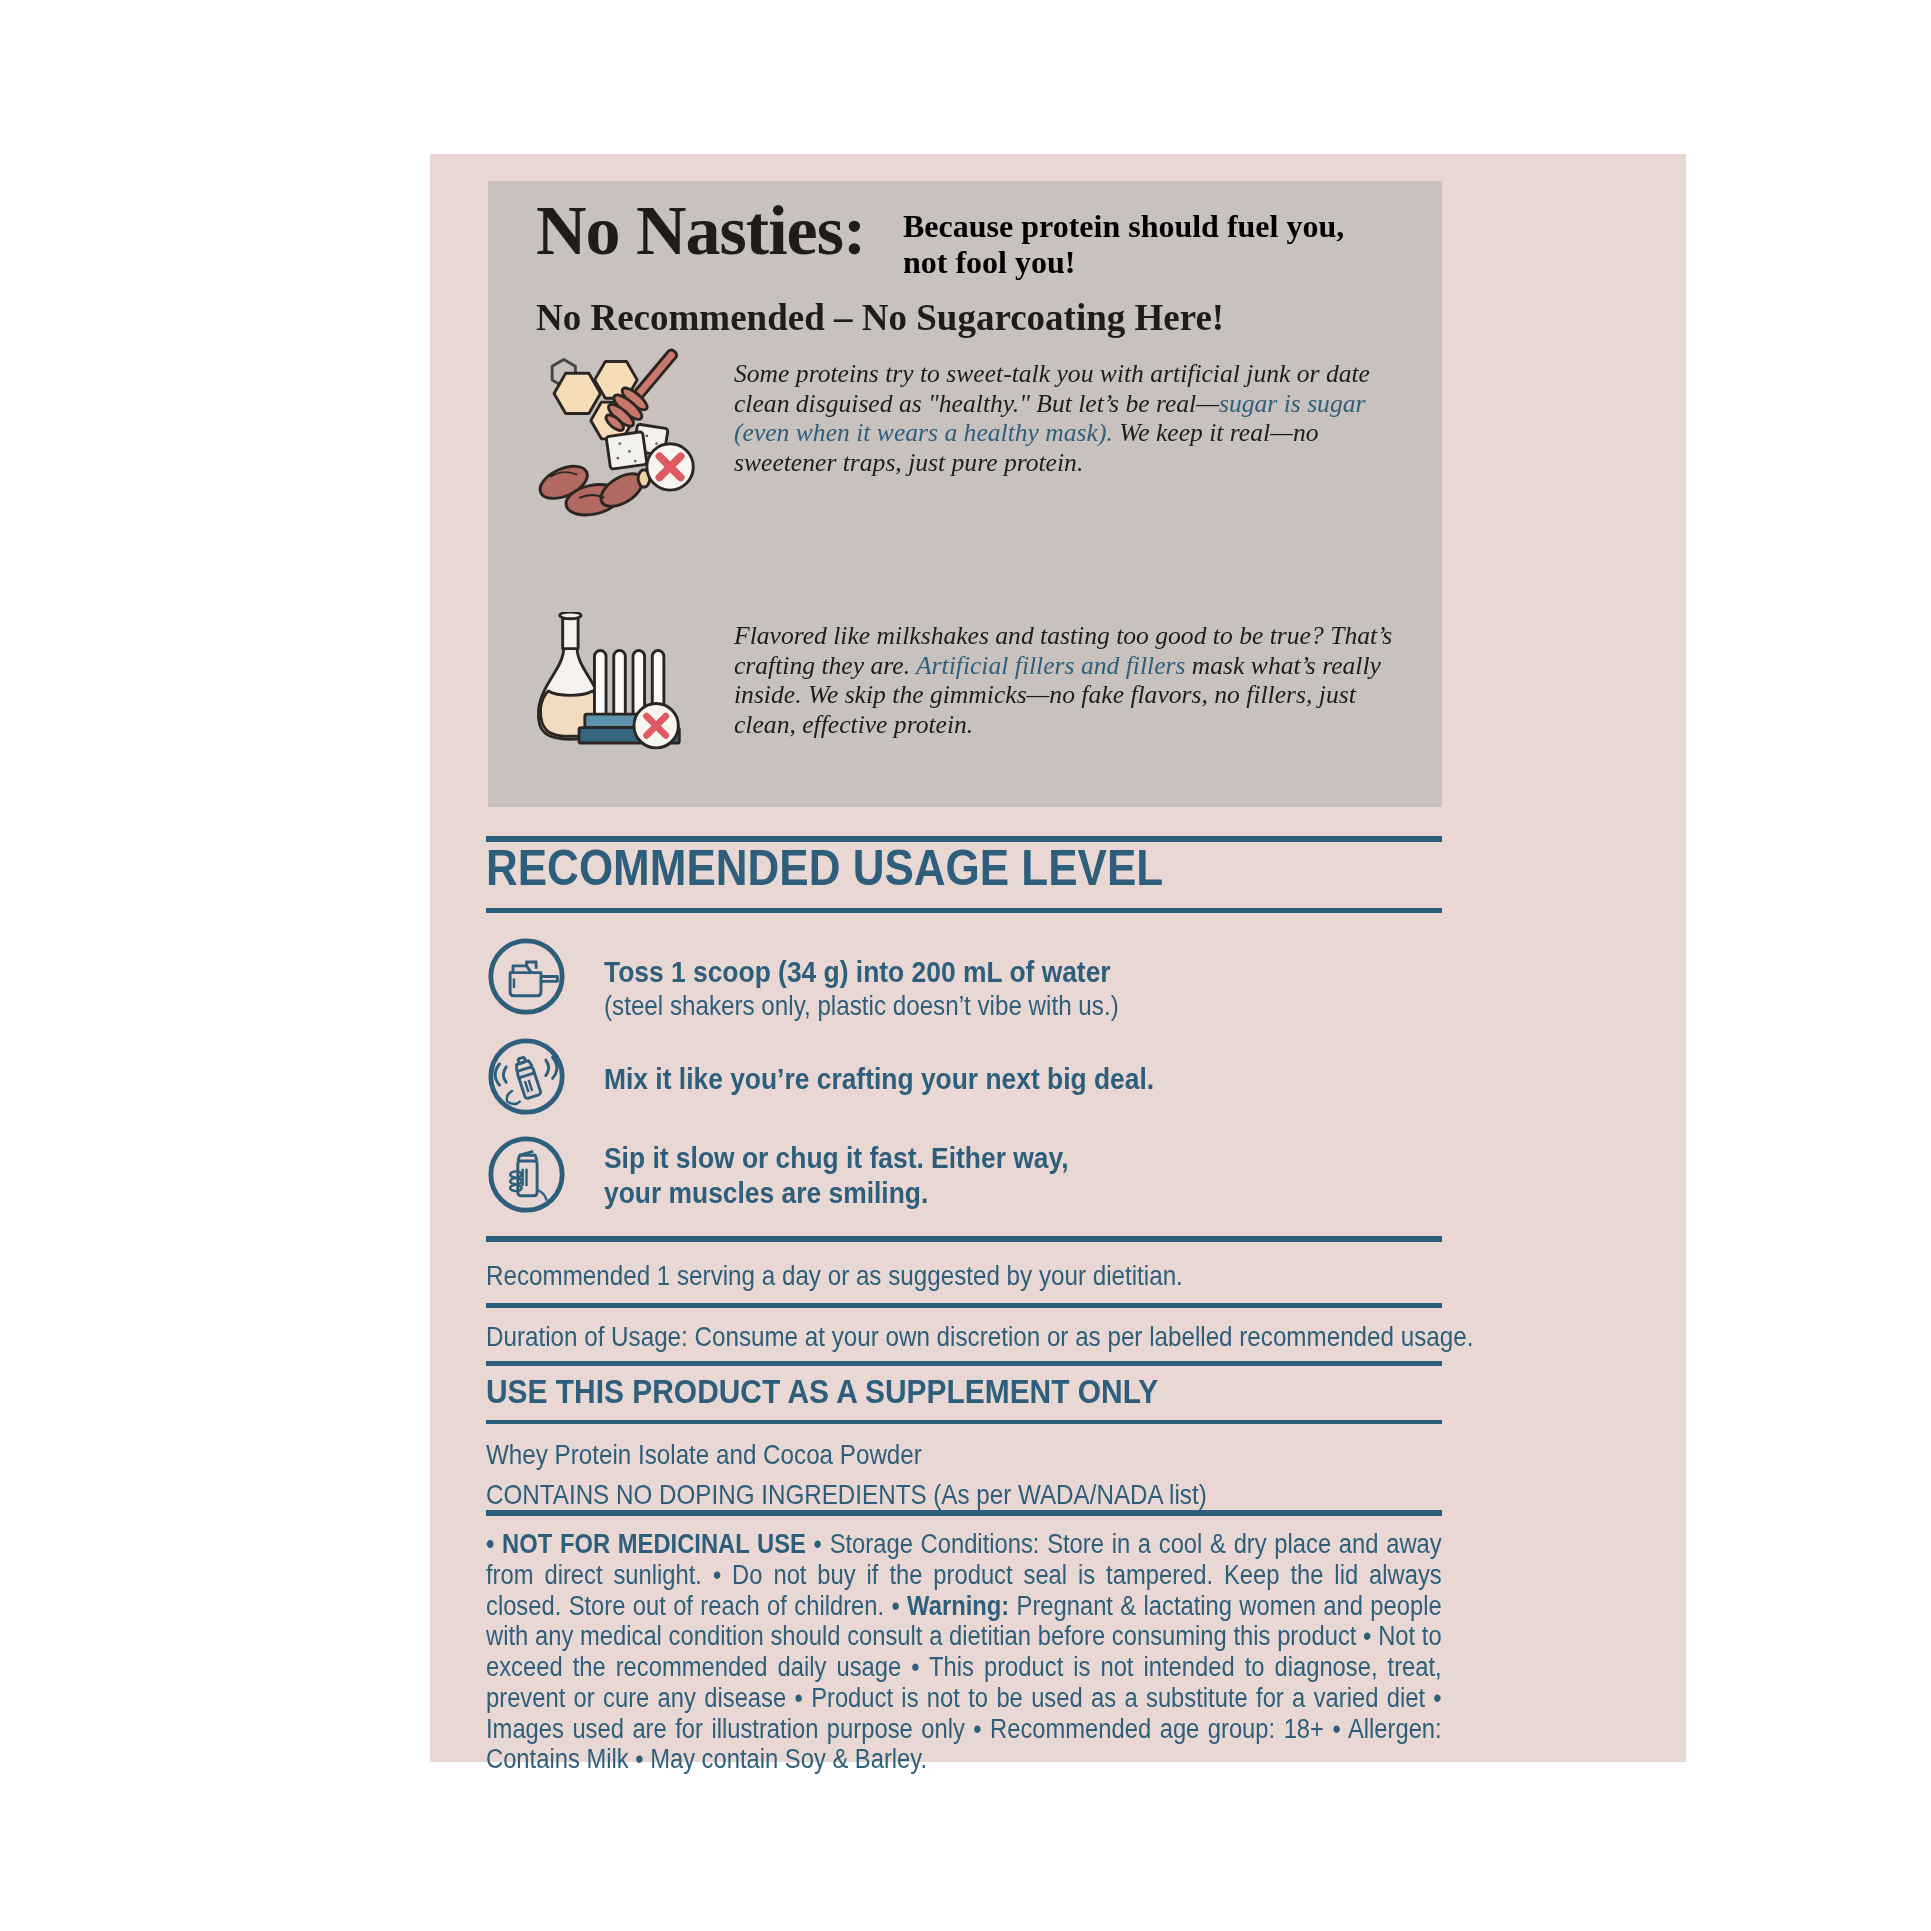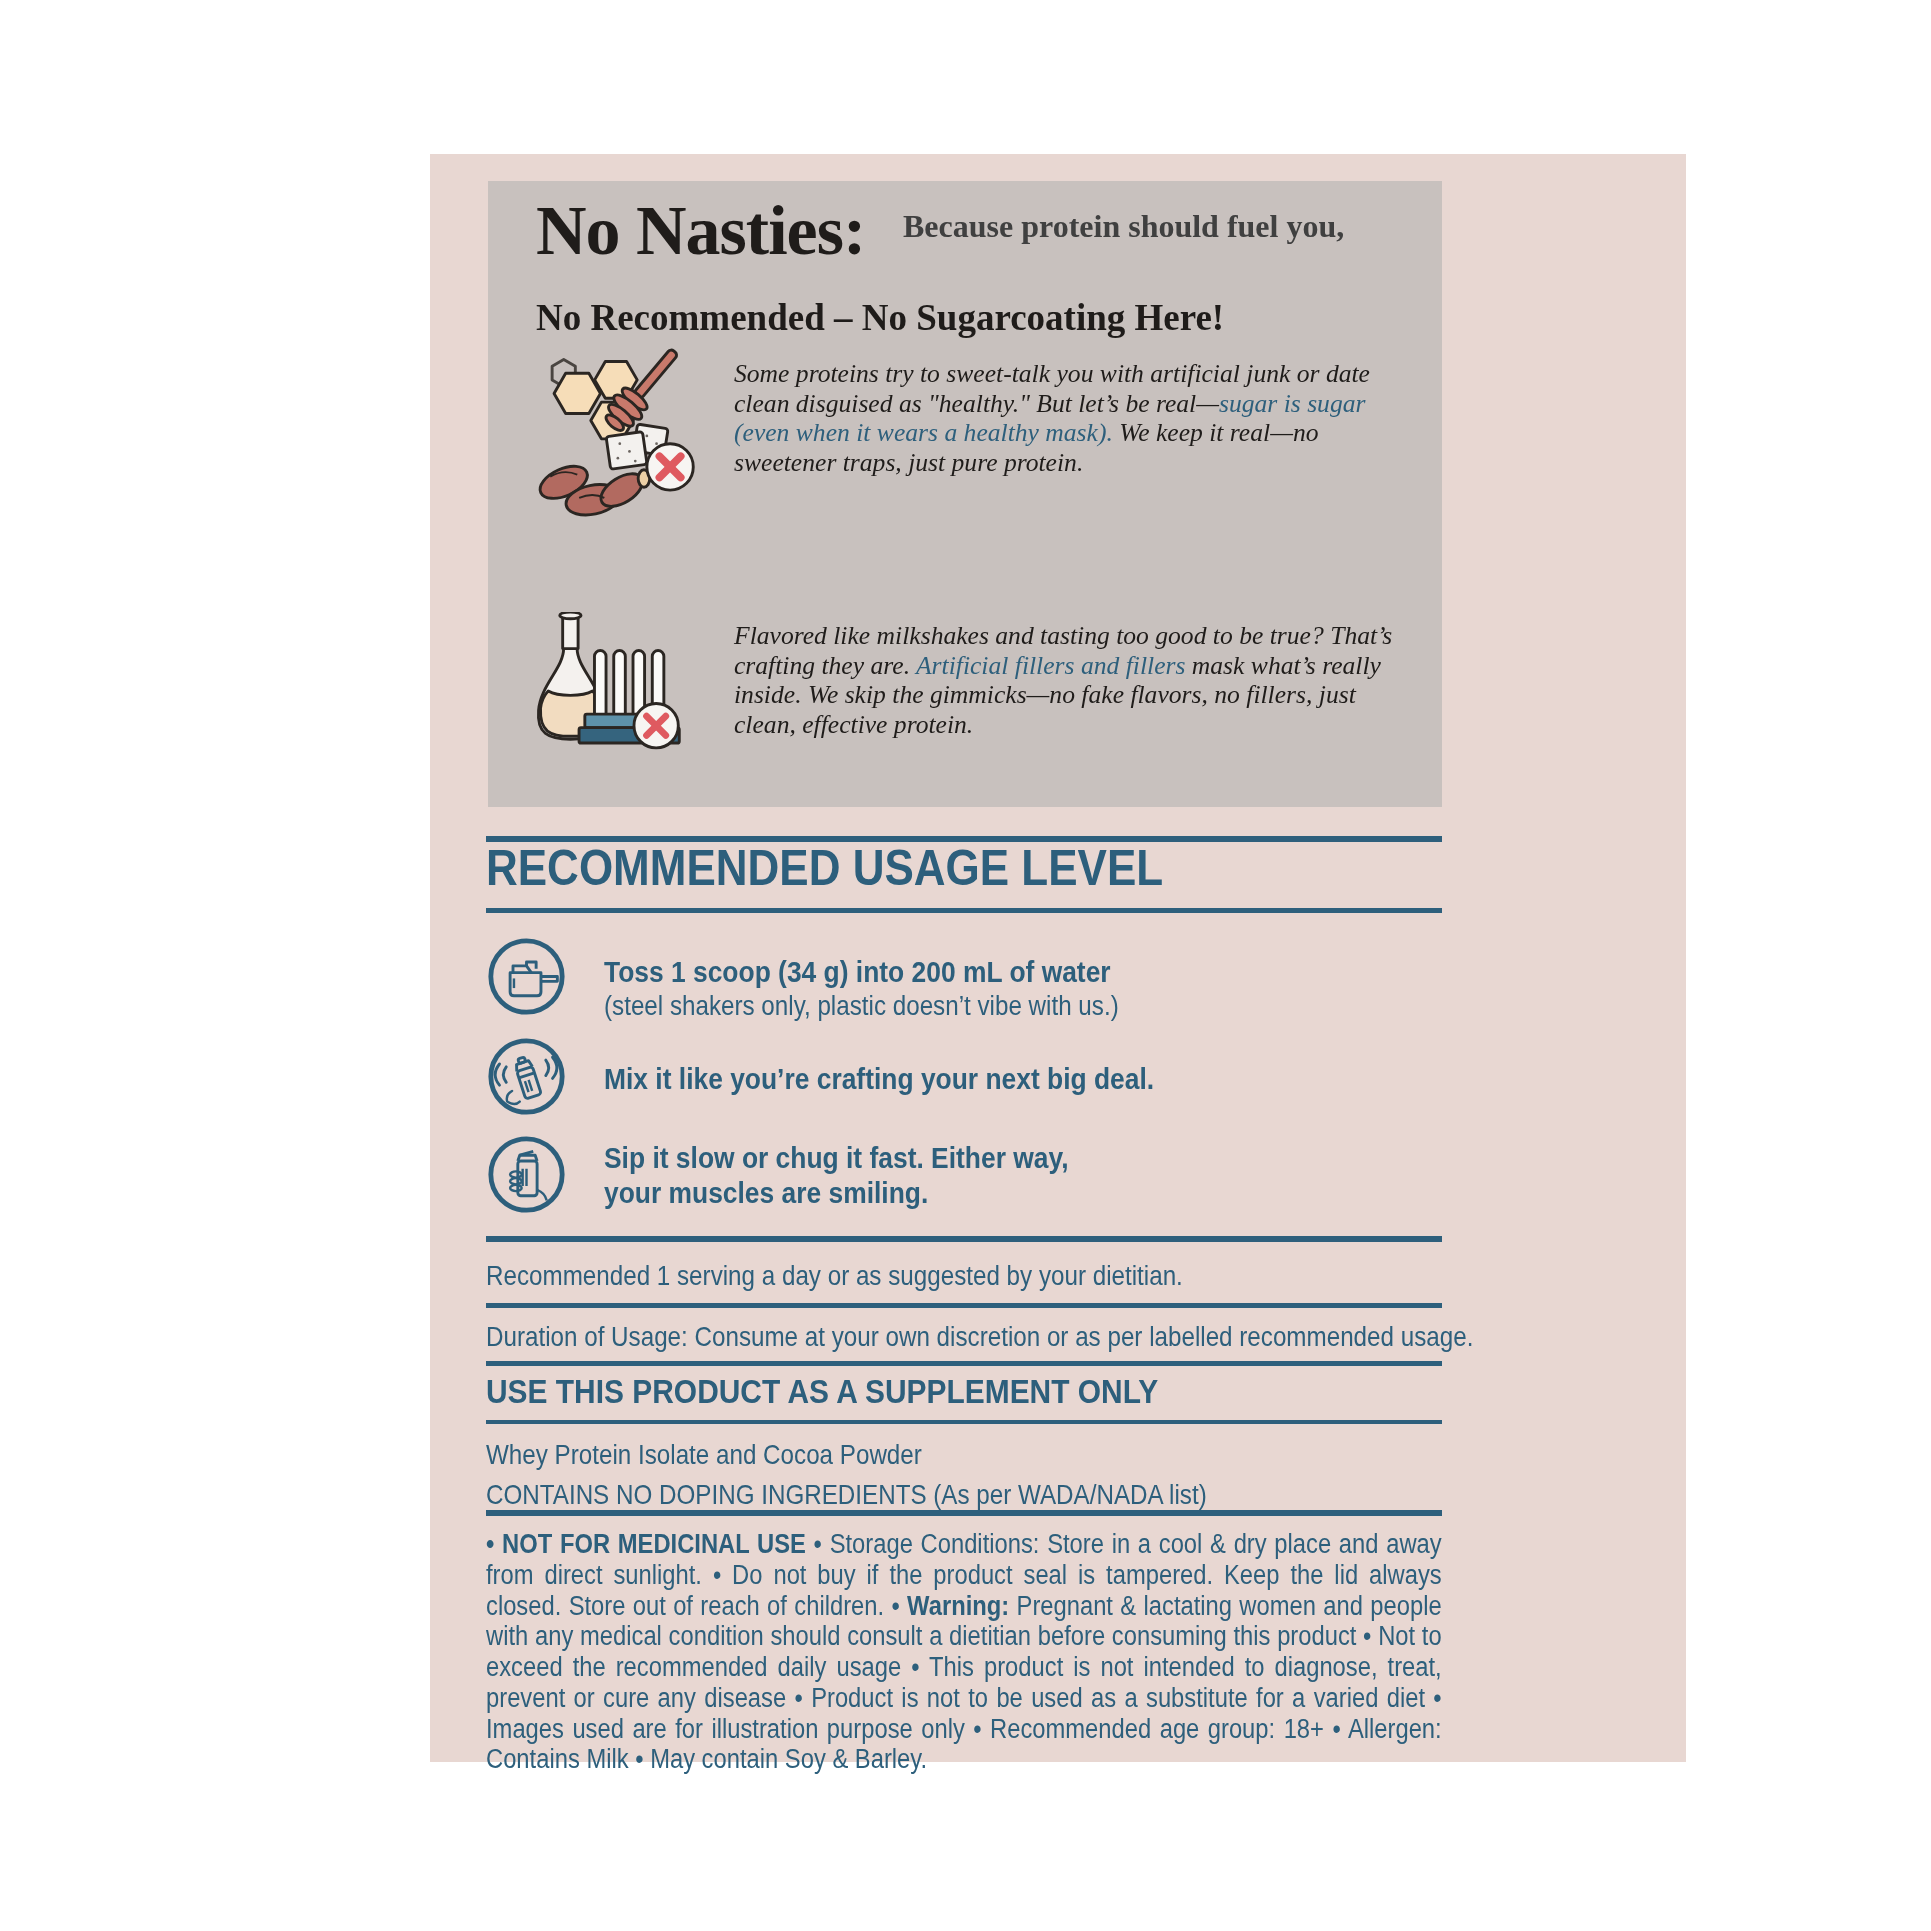--- a/index.html
+++ b/index.html
@@ -7,21 +7,21 @@
        font-family:"Liberation Sans",sans-serif;}
   .label{position:absolute;left:430px;top:154px;width:1256px;height:1608px;
          background:#e8d7d2;}
   .gray-panel{position:absolute;left:58px;top:27px;width:954px;height:626px;
          background:#c8c1be;}
 
   
   .nn-title{position:absolute;left:48px;top:15.4px;
       font:700 70px/1 "Liberation Serif",serif;color:#1f1c1a;letter-spacing:-1px;}
   .nn-subtitle{position:absolute;left:415px;top:27px;
-      font:700 32px/1.14 "Liberation Serif",serif;color:#404040;}
+      font:700 32px/1.14 "Liberation Serif",serif;color:#000000;}
   .sec-heading{position:absolute;left:48px;
       font:700 37px/1 "Liberation Serif",serif;color:#1f1c1a;}
   .h1{top:118px;} .h2{top:390px;}
   .para{position:absolute;left:246px;width:681px;
       font:italic 400 25.6px/1.16 "Liberation Serif",serif;color:#1f1c1a;}
   .p1{top:178px;} .p2{top:440px;}
   .s-blue{color:#2d5f7c;font-style:italic;}
   .s-bold{font-weight:700;}
   .icon-sweet{position:absolute;left:39px;top:164px;width:174px;height:179px;}
   .icon-lab{position:absolute;left:37px;top:431px;width:164px;height:159px;}
@@ -59,20 +59,21 @@
 </style>
 </head>
 <body>
 
 <div class="label">
 
   <div class="gray-panel">
     <div class="nn-title">No Nasties:</div>
     <div class="nn-subtitle">
       <div>Because protein should fuel you,</div>
+      <div>not fool you!</div>
     </div>
 
     <div class="sec-heading h1">No Recommended – No Sugarcoating Here!</div>
 
     <svg class="icon-sweet" viewBox="0 0 180 185">
       <g stroke="#2b2622" stroke-width="3" stroke-linejoin="round">
         <polygon points="26,22 38,15 50,22 50,36 38,43 26,36" fill="none" opacity="0.8"></polygon>
         <polygon points="76,50 64,70.8 40,70.8 28,50 40,29.2 64,29.2" fill="#f6ddb8"></polygon>
         <polygon points="114,36 103,55 81,55 70,36 81,17 103,17" fill="#f6ddb8"></polygon>
         <polygon points="110,78 99,97 77,97 66,78 77,59 99,59" fill="#f6ddb8"></polygon>

